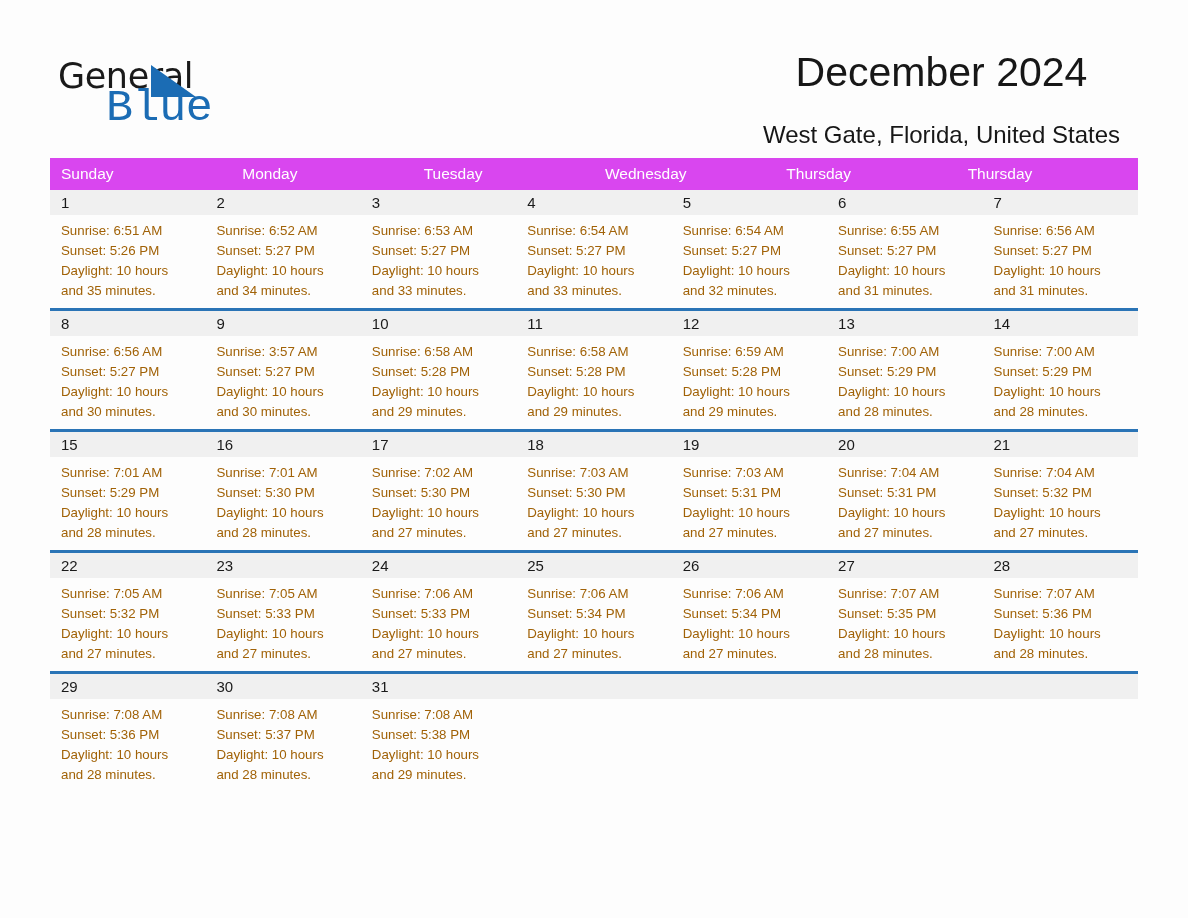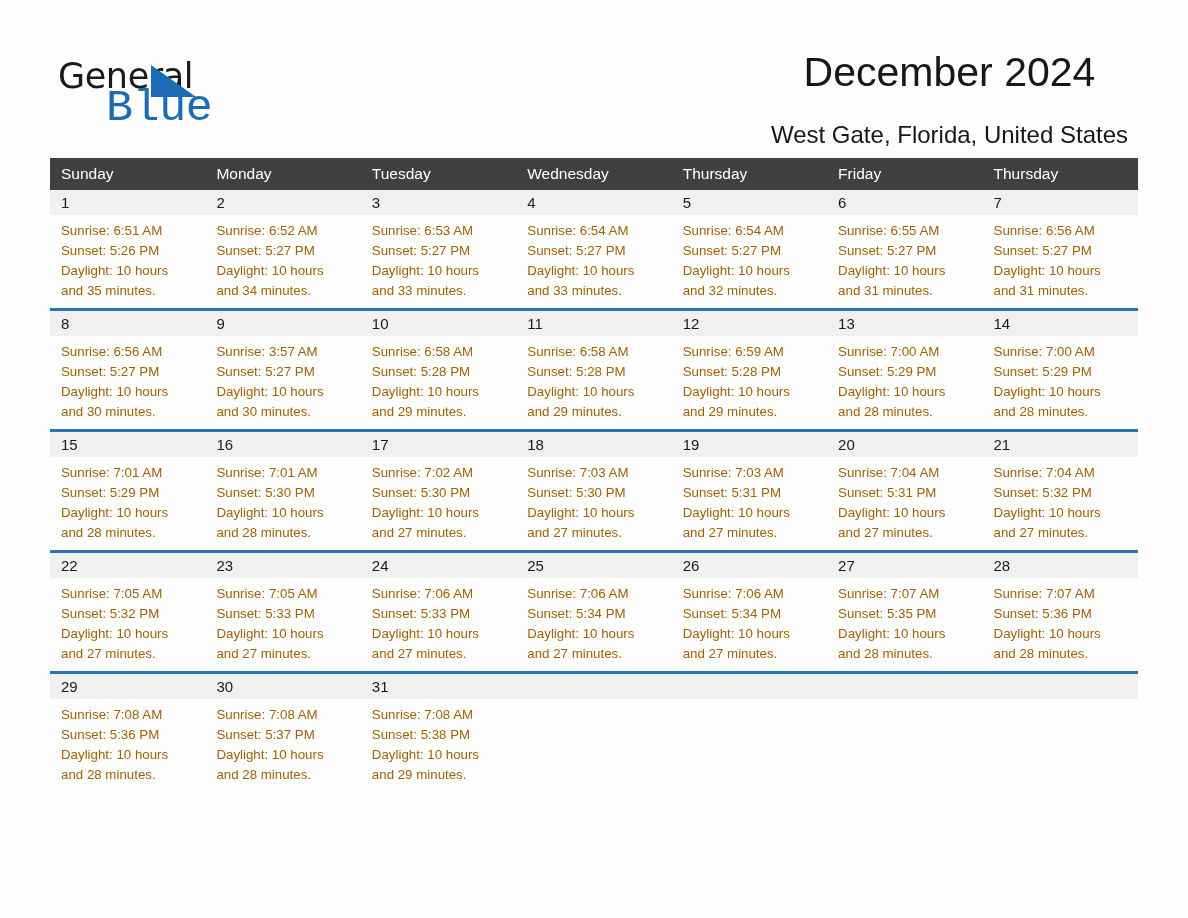--- a/index.html
+++ b/index.html
@@ -16,21 +16,21 @@
     position: relative;
     width: 1188px;
     height: 918px;
     background: #fdfdfd;
     overflow: hidden;
   }
 
   
   .header {
     position: absolute;
-    left: 0; right: 8px;
+    left: 0; right: 16px;
     top: 46px;
     height: 104px;
     padding: 0 64px;
   }
 
   .logo {
     position: absolute;
     left: 58px;
     top: 10px;
     width: 260px;
@@ -91,21 +91,21 @@
   
   .calendar {
     position: absolute;
     left: 50px;
     top: 158px;
     width: 1088px;
   }
 
   .weekday-row {
     display: flex;
-    background: #404040;
+    background: #d946ef;
     height: 32px;
   }
   .weekday-cell {
     flex: 1 1 0;
     color: #ffffff;
     font-size: 15.5px;
     line-height: 32px;
     padding-left: 11px;
     white-space: nowrap;
     overflow: hidden;
@@ -165,21 +165,20 @@
   </div>
 
   <div class="calendar">
 
     <div class="weekday-row">
       <div class="weekday-cell">Sunday</div>
       <div class="weekday-cell">Monday</div>
       <div class="weekday-cell">Tuesday</div>
       <div class="weekday-cell">Wednesday</div>
       <div class="weekday-cell">Thursday</div>
-      <div class="weekday-cell">Friday</div>
       <div class="weekday-cell">Thursday</div>
     </div>
 
     <div id="weeks-container">
         <div class="week-row">
           <div class="week-cells">
             <div class="day-cell">
               <div class="day-number">1</div>
               <div class="day-info">
                 <div>Sunrise: 6:51 AM</div>

